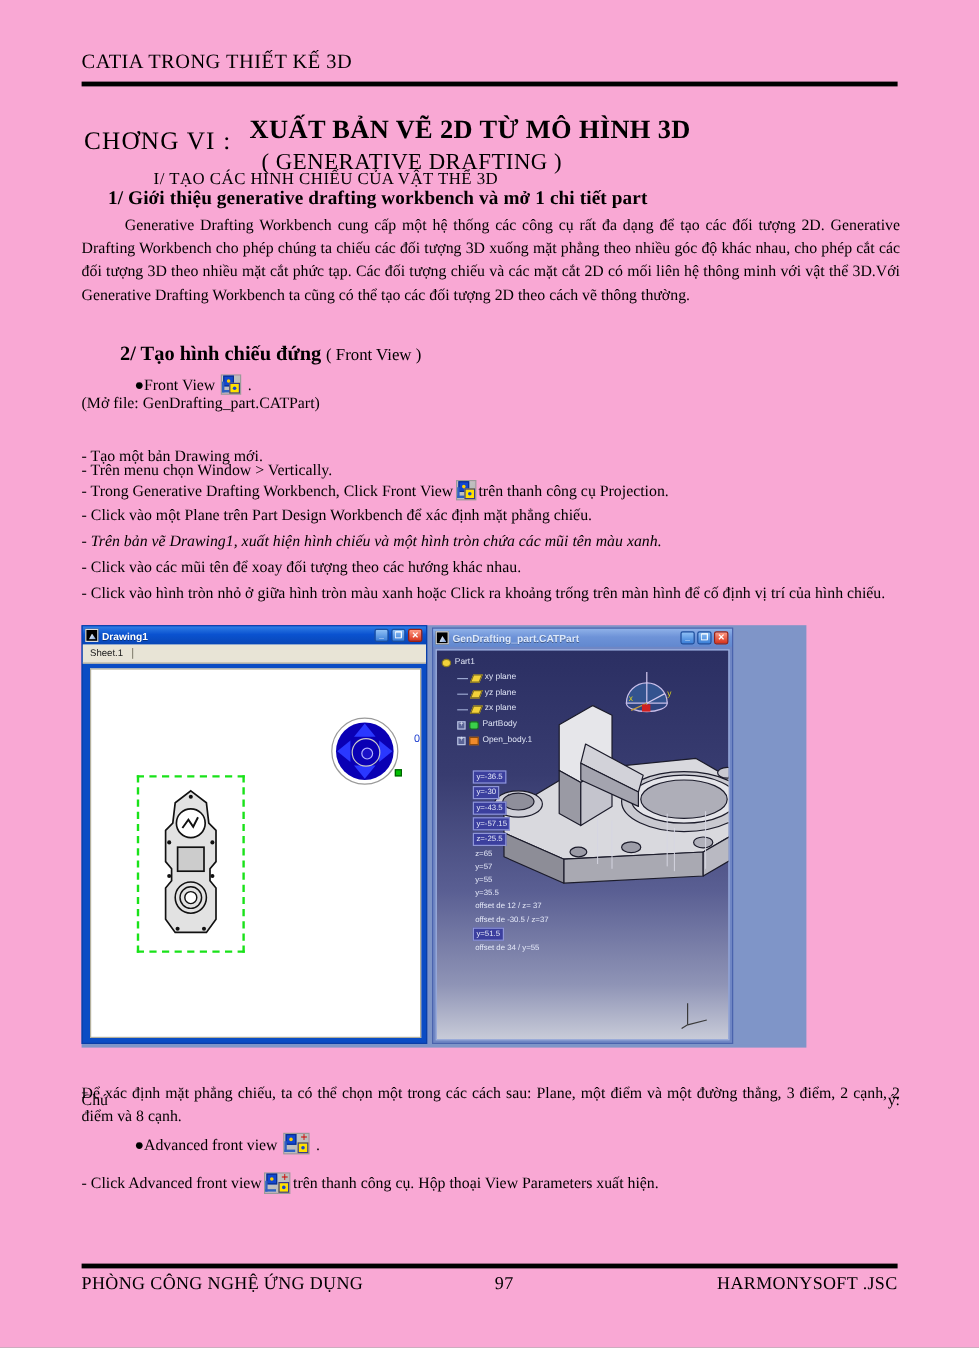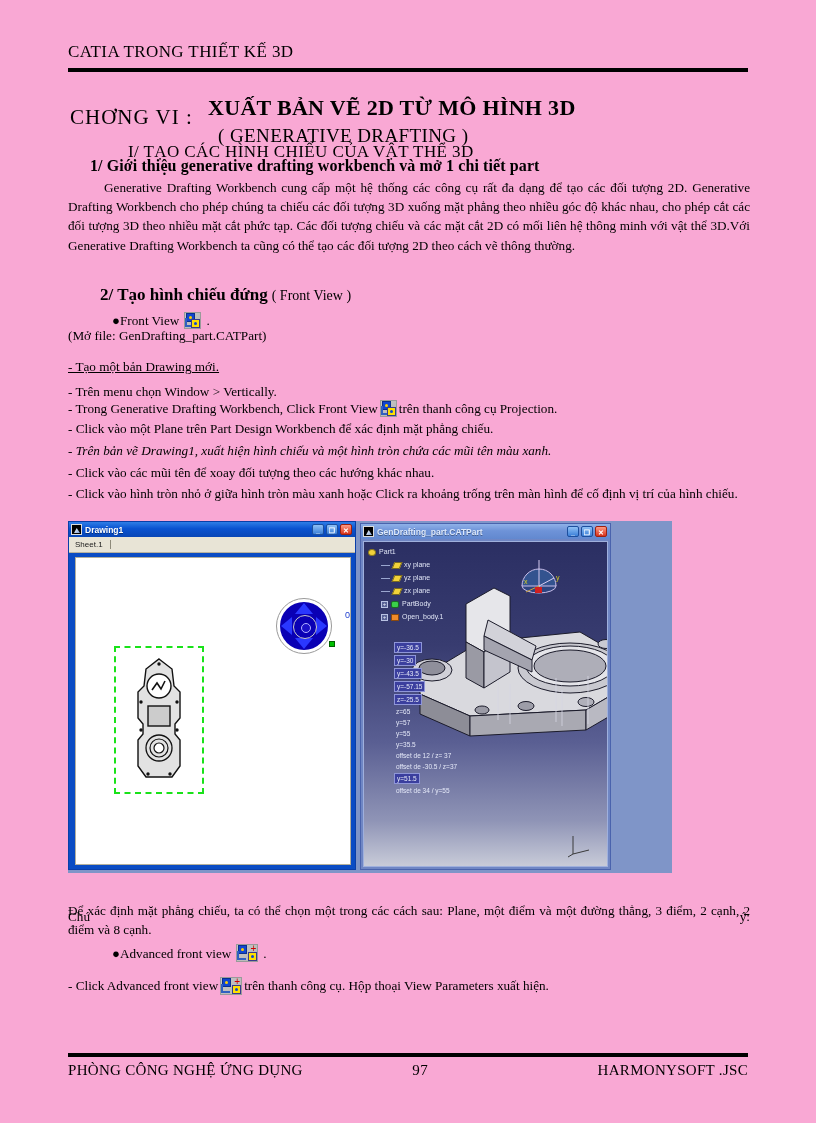--- a/index.html
+++ b/index.html
@@ -58,21 +58,21 @@
   }
   .chap-sub {
     left: 218px;
     top: 125px;
     font-size: 19px;
     letter-spacing: 0.4px;
   }
   .sec-roman {
     left: 128px;
     top: 142px;
-    font-size: 17px;
+    font-size: 14px;
     letter-spacing: 0.4px;
   }
   .sec-one {
     left: 90px;
     top: 157px;
     font-size: 16px;
     font-weight: bold;
     letter-spacing: 0.1px;
   }
   
@@ -557,21 +557,21 @@
     <span>●Front View</span>
     <span class="cat-icon">
       <span class="sq-blue"></span>
         <span class="arrow"></span>
         <span class="sq-yellow"></span>
     </span>
     <span>.</span>
   </div>
 
   <div class="txtline" style="top:327px;">(Mở file:  GenDrafting_part.CATPart)</div>
-  <div class="txtline" style="top:358px;text-decoration:underline;">- Tạo một bản Drawing  mới.</div>
+  <div class="txtline" style="top:371px;">- Tạo một bản Drawing  mới.</div>
   <div class="txtline" style="top:383px;">- Trên menu chọn Window &gt; Vertically.</div>
 
   <div class="flowline" style="top:399px;">
     <span>- Trong Generative  Drafting  Workbench,  Click Front View</span>
     <span class="cat-icon">
       <span class="sq-blue"></span>
         <span class="arrow"></span>
         <span class="sq-yellow"></span>
     </span>
     <span>trên thanh công cụ Projection.</span>

